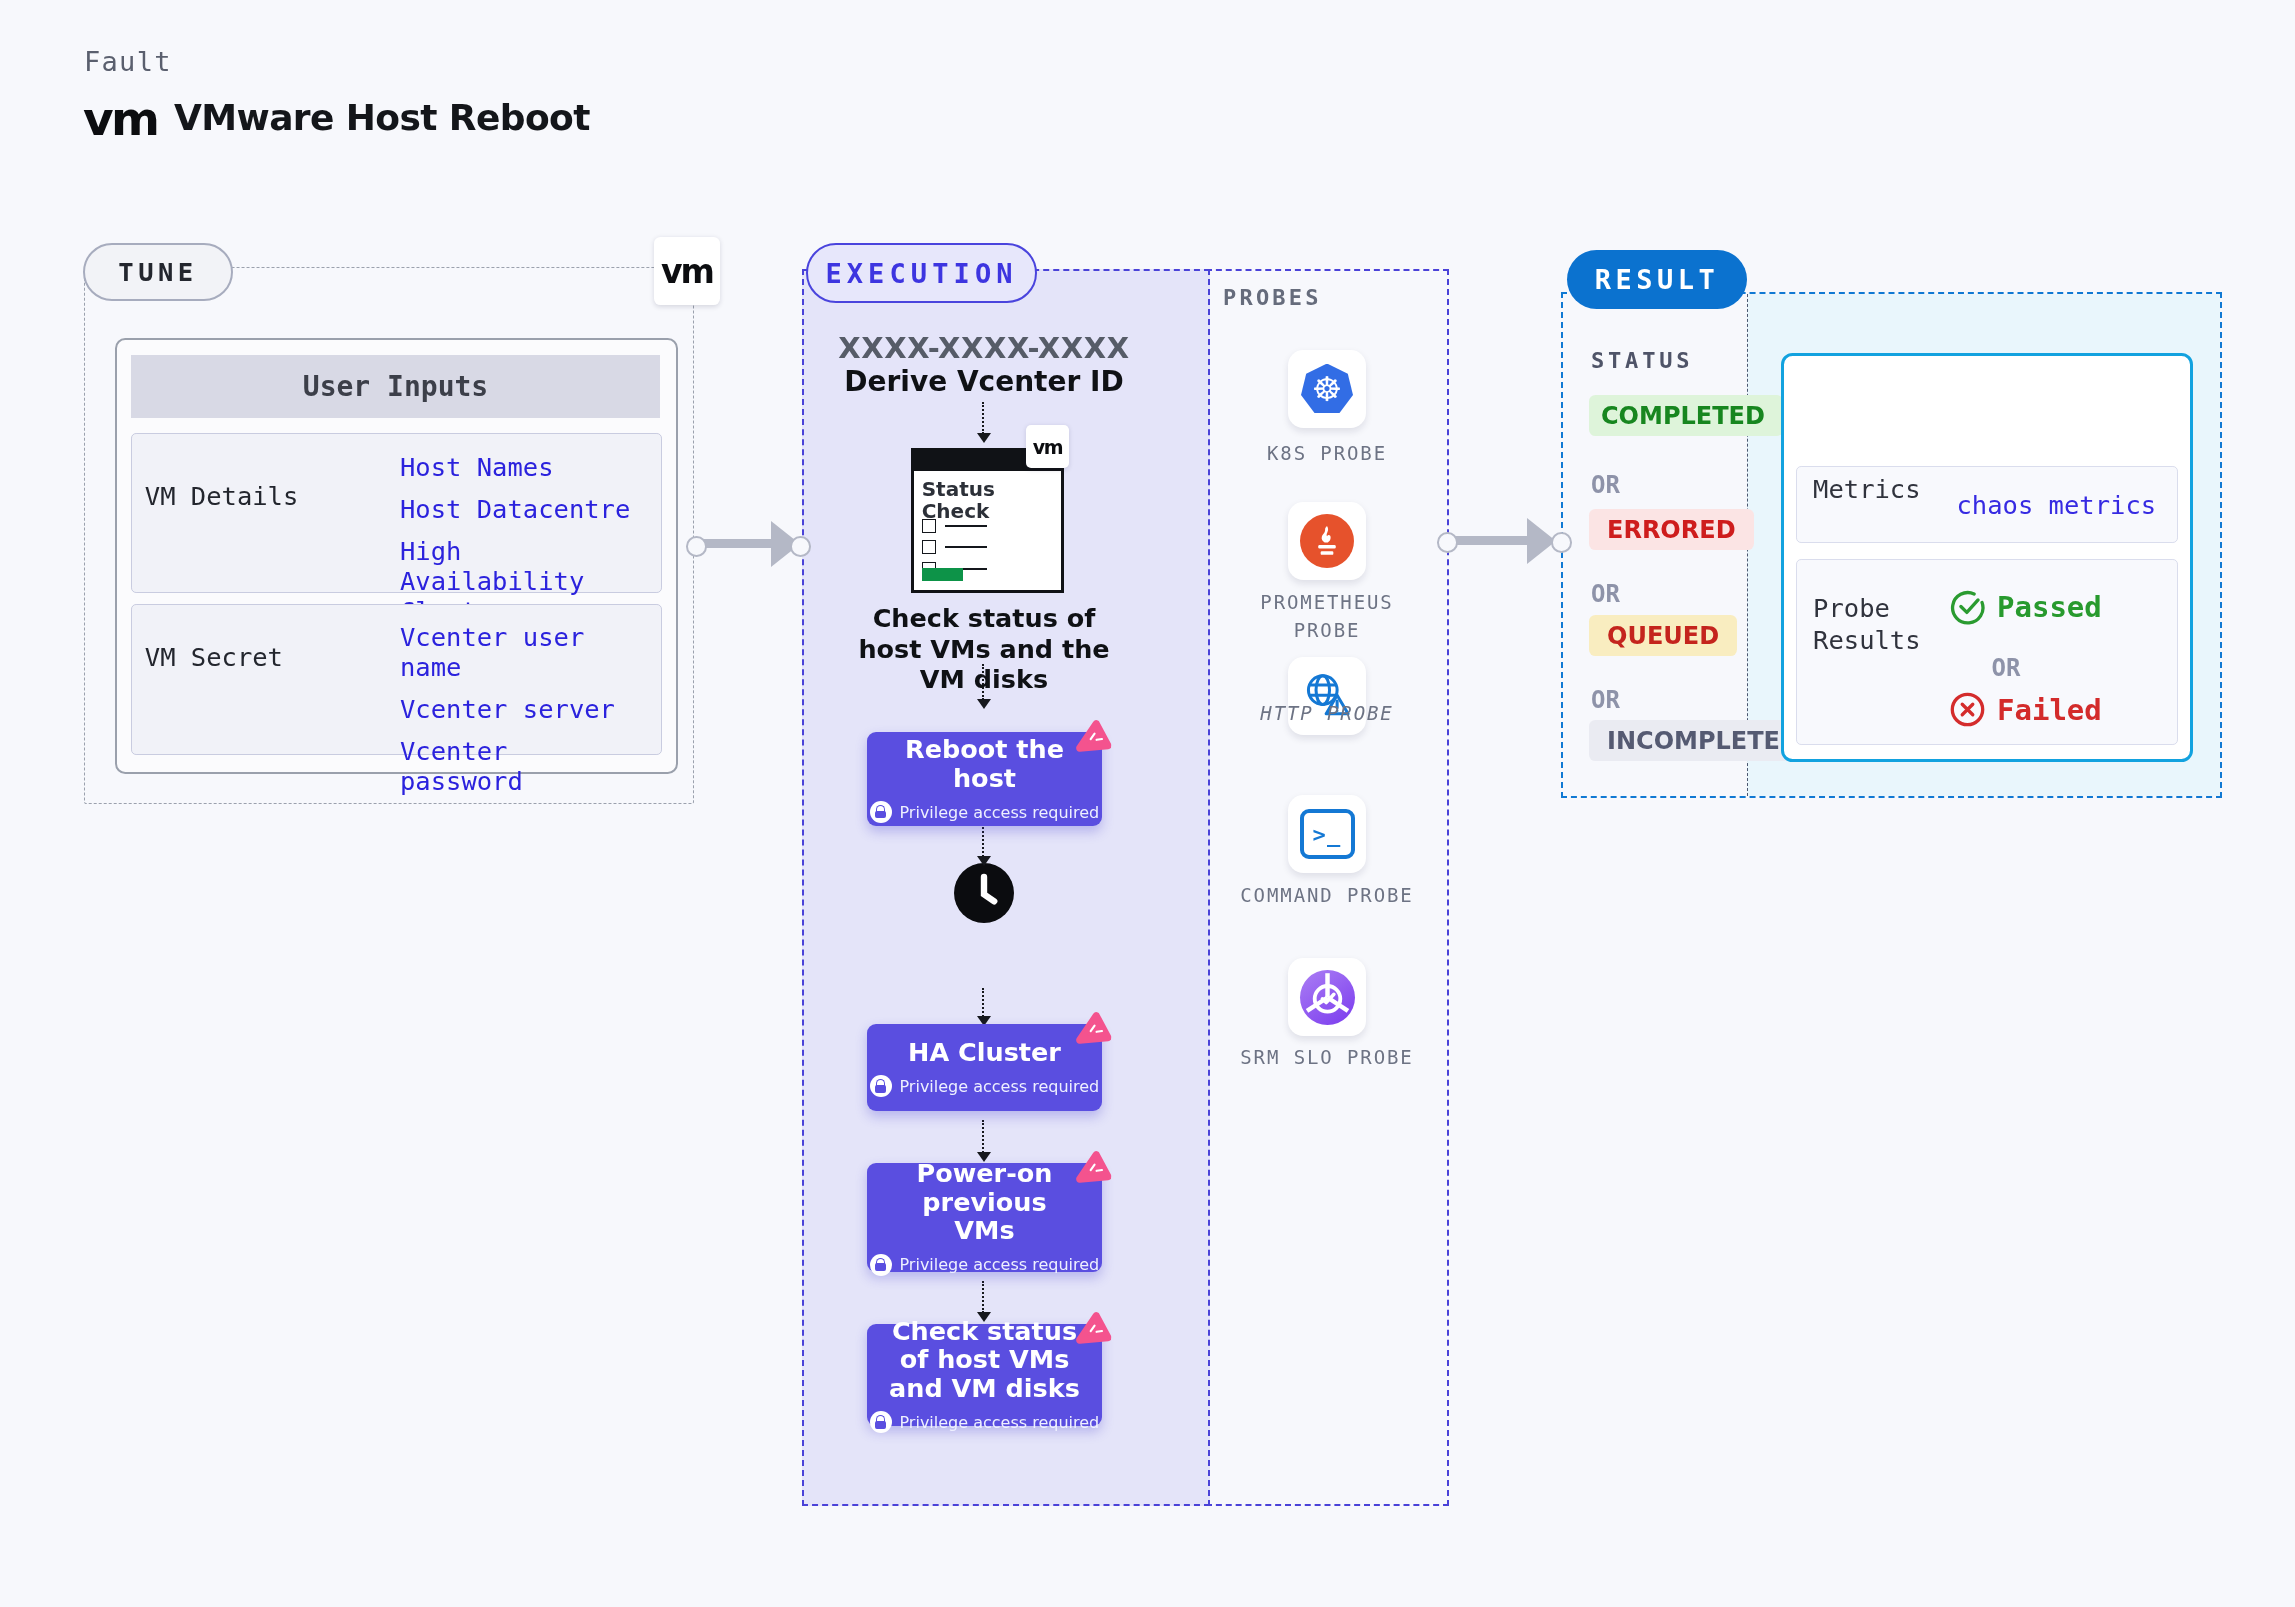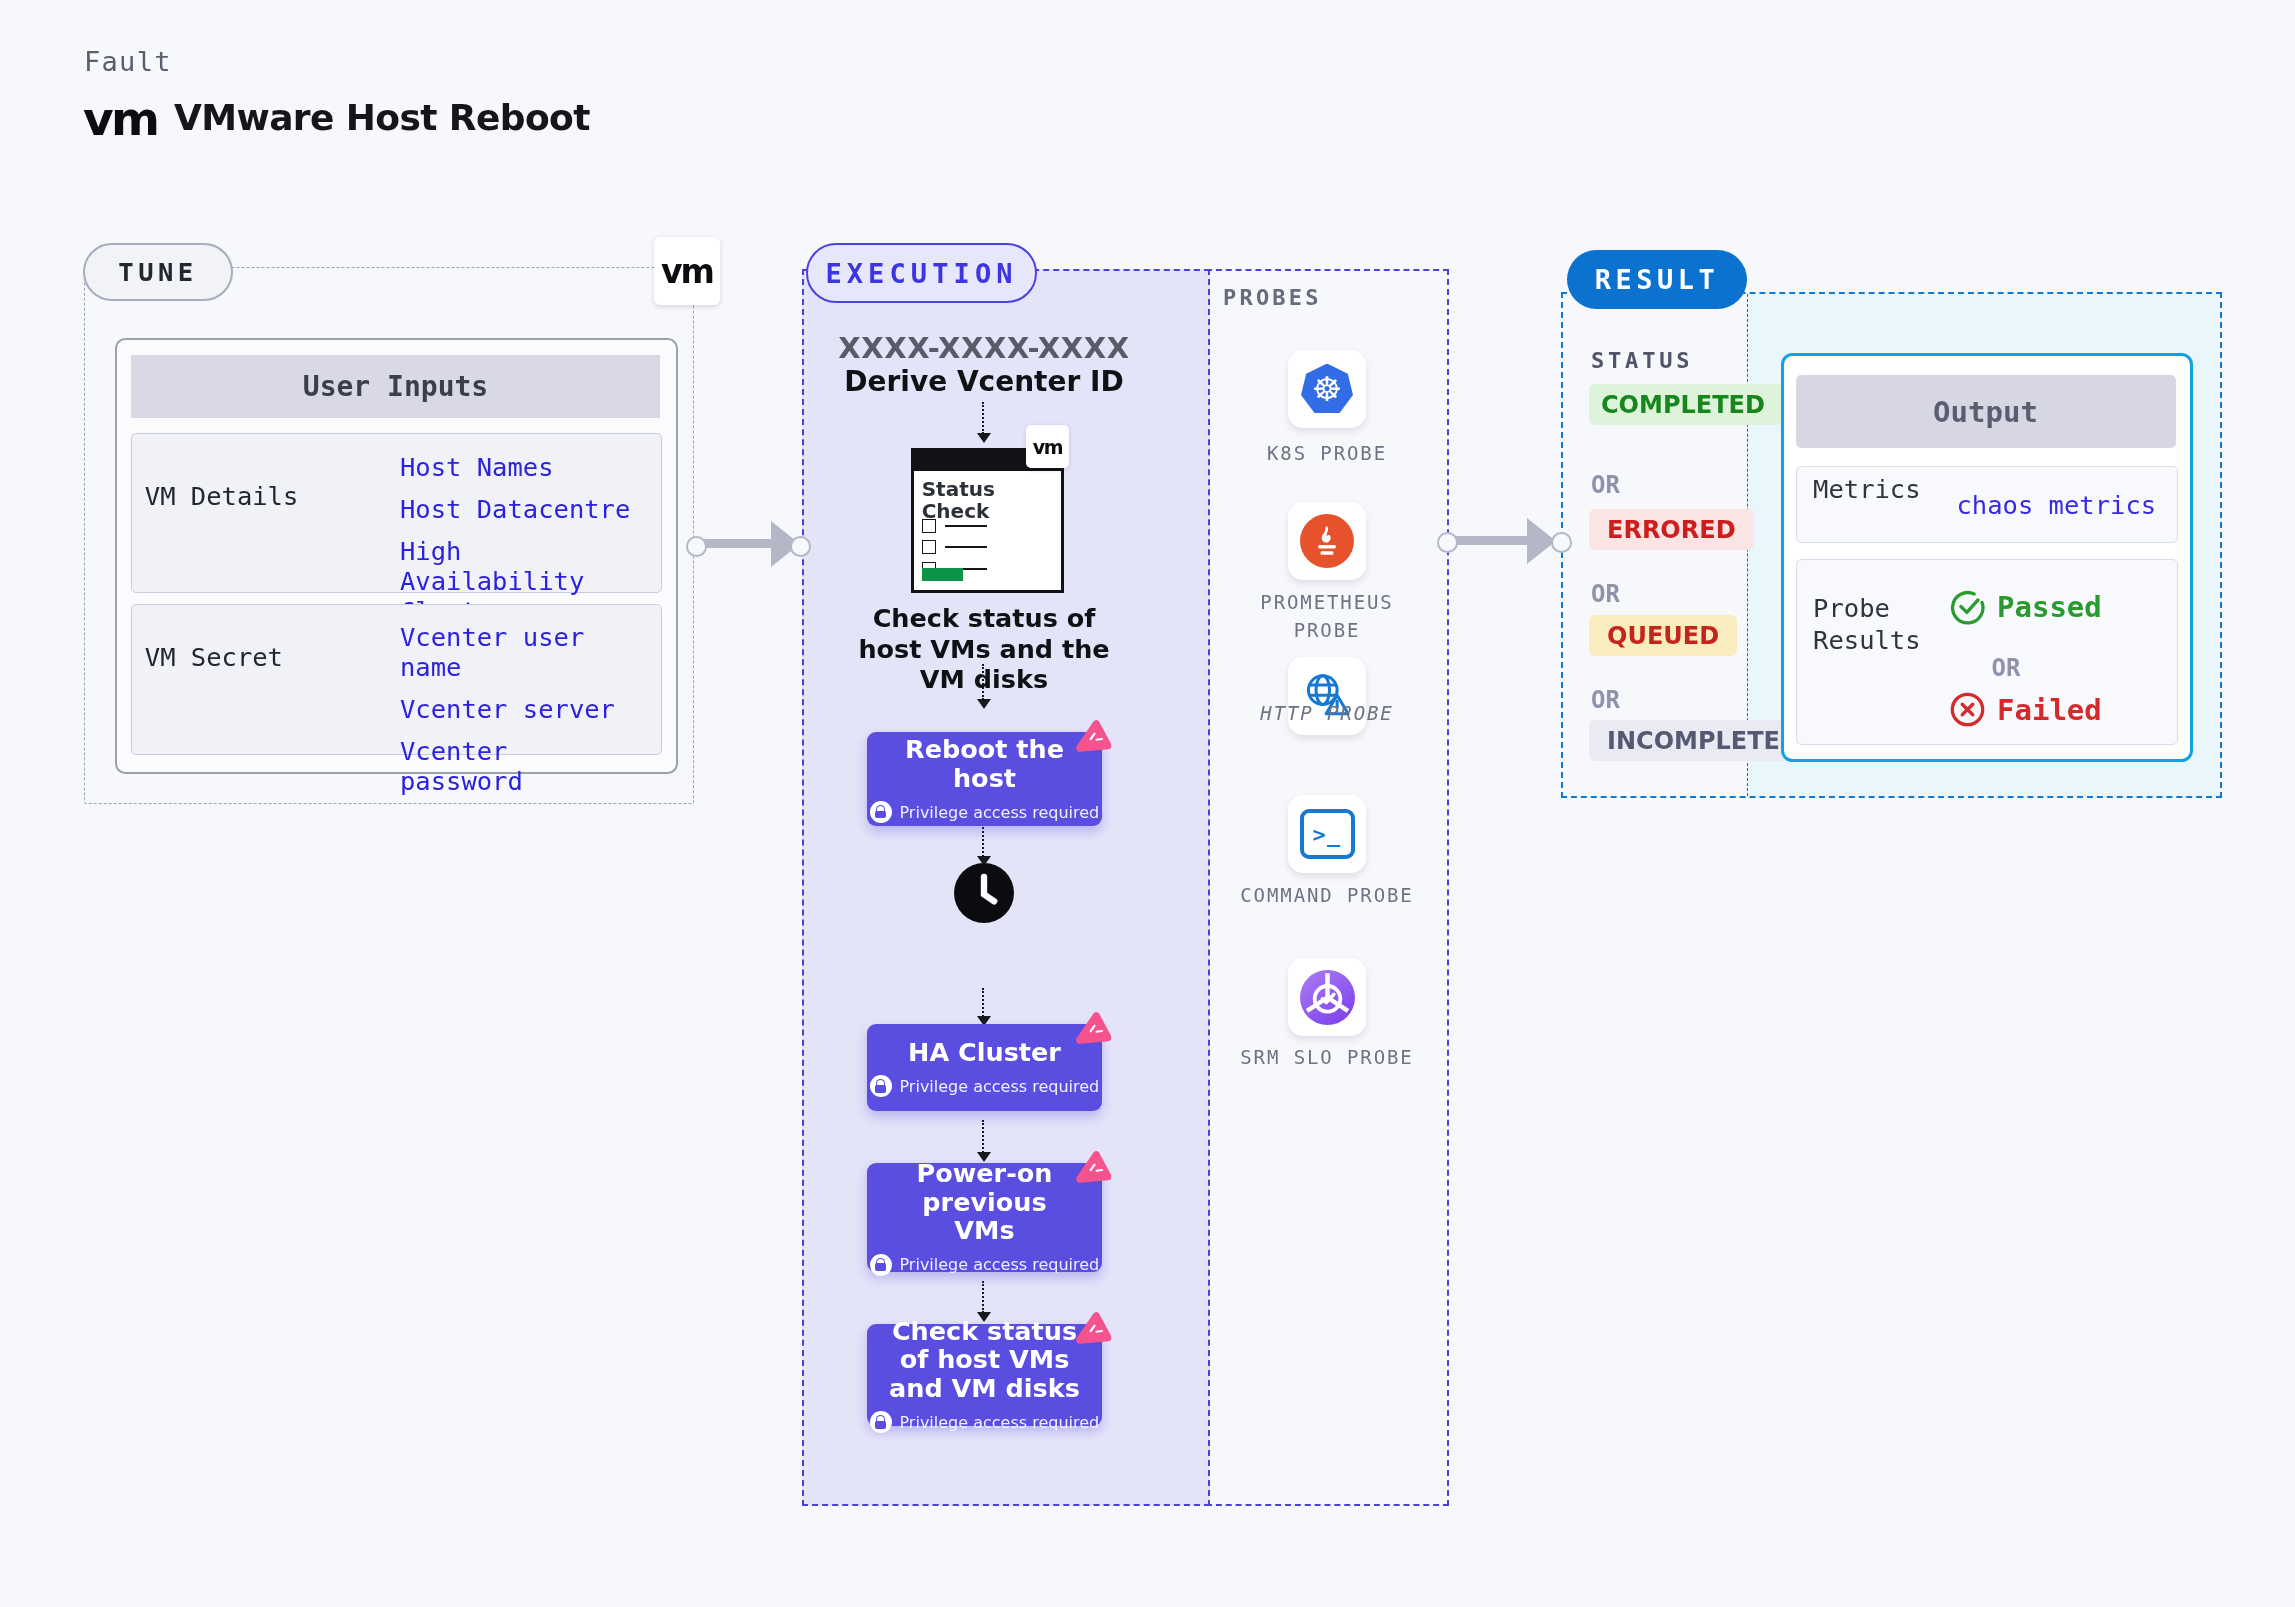--- a/index.html
+++ b/index.html
@@ -337,30 +337,29 @@
   <div class="abs notch" style="left:1437px;top:532px;"></div>
   <div class="abs notch" style="left:1551px;top:532px;"></div>
 
   <div class="abs result-box">
     <div class="result-inner"></div>
   </div>
   <div class="abs pill result-pill">RESULT</div>
 
   <div class="abs status-heading">STATUS</div>
 
-  <div class="abs badge badge-completed" style="left:1589px;top:384px;padding-left:12px;">COMPLETED</div>
+  <div class="abs badge badge-completed" style="left:1589px;top:395px;padding-left:12px;">COMPLETED</div>
   <div class="abs or-label" style="left:1591px;top:471px;">OR</div>
   <div class="abs badge badge-errored" style="left:1589px;top:509px;">ERRORED</div>
   <div class="abs or-label" style="left:1591px;top:580px;">OR</div>
   <div class="abs badge badge-queued" style="left:1589px;top:615px;">QUEUED</div>
   <div class="abs or-label" style="left:1591px;top:686px;">OR</div>
   <div class="abs badge badge-incompleted" style="left:1589px;top:720px;">INCOMPLETED</div>
 
   <div class="abs output-card">
-    <div class="out-header">Output</div>
 
     <div class="out-row out-metrics">
       <div class="out-label" style="top:7px;">Metrics</div>
       <div class="out-value" style="top:23px;">chaos metrics</div>
     </div>
 
     <div class="out-row out-probe">
       <div class="out-label" style="top:33px;width:121px;">Probe Results</div>
       <div class="pr-row pr-passed">
         <svg width="37" height="37" viewBox="0 0 56 56">

